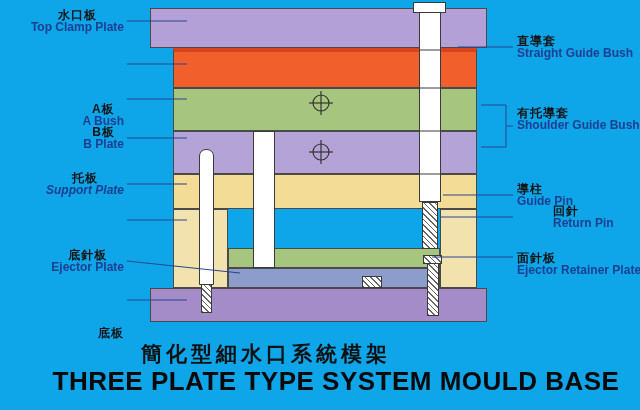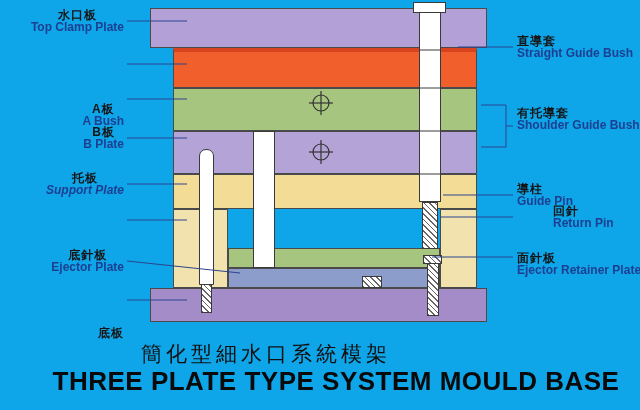--- a/index.html
+++ b/index.html
@@ -47,21 +47,21 @@
   .lbl.left  { right:516px; text-align:center; }
   .lbl.right { left:517px;  text-align:left; }
   .en.ital { font-style:italic; }
 
   .ll1 { top:9px; }   .ll2 { top:52px; }  .ll3 { top:103px; }  .ll4 { top:126px; }
   .ll5 { top:172px;margin-left:34px; } .ll6 { top:208px; } .ll7 { top:249px; } .ll8 { top:288px;margin-top:39px; }
   .rl1 { top:35px; }  .rl2 { top:107px; } .rl3 { top:183px; } .rl4 { top:205px;margin-left:36px; } .rl5 { top:252px; }
 
   .title-zh {
     position:absolute; top:340px; left:0; width:532px; text-align:center;
-    font-size:21px; font-weight:normal; letter-spacing:4px; color:#101010;
+    font-size:21px; font-weight:bold; letter-spacing:4px; color:#101010;
   }
   .title-en {
     position:absolute; top:366px; left:16px; width:640px; text-align:center;
     font-size:26px; font-weight:bold; letter-spacing:0.5px; color:#0a0a0a;
   }
 </style>
 </head>
 <body>
 
 <div class="canvas">

